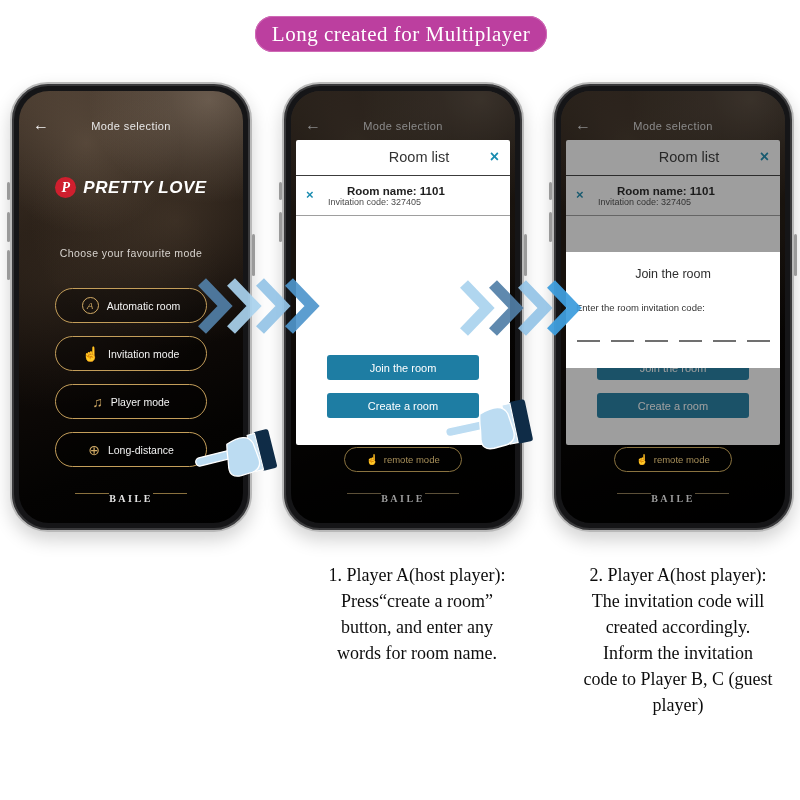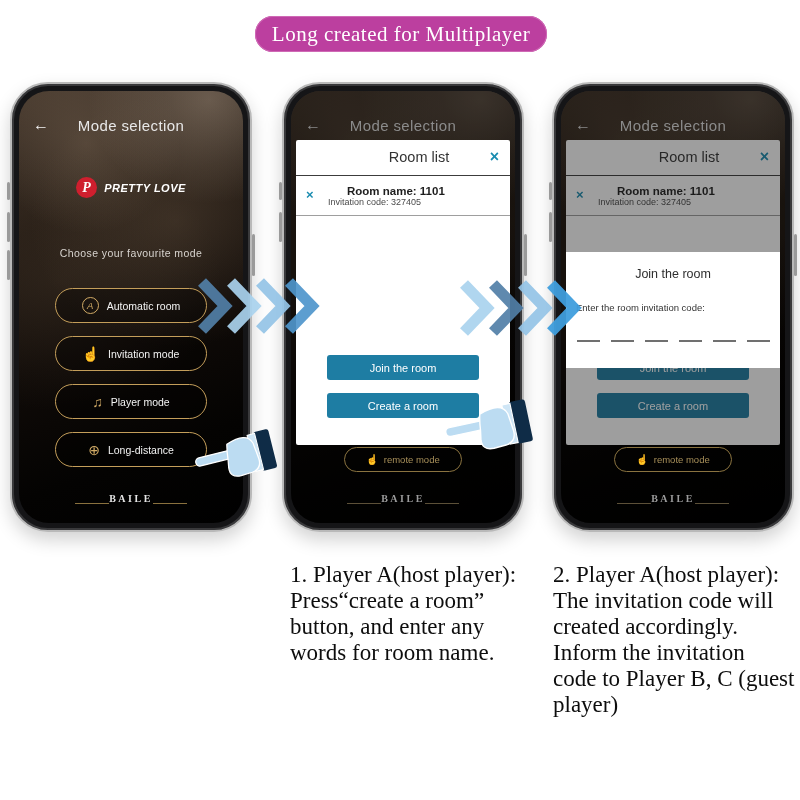--- a/index.html
+++ b/index.html
@@ -25,36 +25,36 @@
             radial-gradient(90% 40% at 85% 2%, rgba(190,170,150,.38), transparent 60%),
             radial-gradient(70% 35% at 30% 12%, rgba(150,128,106,.32), transparent 60%),
             radial-gradient(100% 45% at 70% 30%, rgba(112,92,72,.35), transparent 65%),
             radial-gradient(120% 50% at 18% 44%, rgba(84,68,52,.30), transparent 60%),
             linear-gradient(160deg,#4a3c30 0%,#241b14 28%,#100b08 55%,#040302 80%,#000 100%);}
   .bg-dim{position:absolute;inset:0;background:rgba(0,0,0,.45);z-index:1;}
 
   
   .appbar{position:absolute;left:0;right:0;top:24px;height:22px;z-index:2;}
   .back{position:absolute;left:14px;top:1px;color:#f2f2f2;font-size:16px;line-height:18px;}
-  .appbar-title{display:block;text-align:center;color:#e8e8e8;font-size:15px;letter-spacing:.4px;line-height:22px;}
+  .appbar-title{display:block;text-align:center;color:#e8e8e8;font-size:11px;letter-spacing:.4px;line-height:22px;}
   .dimtxt .back{color:#8b8b8b}.dimtxt .appbar-title{color:#8b8b8b}
   .brand{position:absolute;left:0;right:0;top:86px;display:flex;align-items:center;justify-content:center;gap:7px;z-index:2;}
   .badge{width:21px;height:21px;border-radius:50%;background:#cf1f2e;color:#fff;
          font-family:"Liberation Serif",serif;font-style:italic;font-weight:bold;font-size:14px;
          display:flex;align-items:center;justify-content:center;}
-  .brand-name{color:#fff;font-size:11px;font-weight:bold;font-style:italic;letter-spacing:.5px;}
+  .brand-name{color:#fff;font-size:17px;font-weight:bold;font-style:italic;letter-spacing:.5px;}
   .subtitle{position:absolute;left:0;right:0;top:156px;text-align:center;color:#d8d4cf;font-size:10.5px;letter-spacing:.4px;z-index:2;}
   .modes{position:absolute;left:0;right:0;top:197px;display:flex;flex-direction:column;align-items:center;gap:13px;z-index:2;}
   .mode-btn{width:152px;height:35px;border:1.4px solid #c49e5a;border-radius:19px;background:rgba(0,0,0,.35);
             display:flex;align-items:center;justify-content:center;gap:8px;box-sizing:border-box;}
   .mode-label{color:#f3f3f3;font-size:10.5px;}
   .icon-circle{width:15px;height:15px;border:1px solid #d2ab66;border-radius:50%;color:#d2ab66;
                font-size:9.5px;font-style:italic;display:flex;align-items:center;justify-content:center;}
   .mode-ico{color:#d2ab66;font-size:14px;line-height:14px;}
-  .baile{position:absolute;left:0;right:0;top:402px;display:flex;align-items:flex-end;justify-content:center;z-index:2;}
+  .baile{position:absolute;left:0;right:0;top:402px;display:flex;align-items:flex-start;justify-content:center;z-index:2;}
   .bline{width:34px;height:1px;background:#8a713e;}
   .btext{color:#e5e5e5;font-family:"Liberation Serif",serif;font-size:10px;letter-spacing:2.5px;font-weight:bold;}
   .dimfoot .bline{background:#5c5038}.dimfoot .btext{color:#9b9b9b}
 
   
   .remote{position:absolute;left:50%;transform:translateX(-50%);top:356px;width:118px;height:25px;
           border:1px solid #8a7340;border-radius:13px;display:flex;align-items:center;justify-content:center;gap:5px;
           color:#a8905a;font-size:9.5px;z-index:2;box-sizing:border-box;}
   .remote .ric{font-size:10px;color:#a8905a;}
 
@@ -78,22 +78,22 @@
   .dialog-title{text-align:center;margin-top:15px;font-size:12.5px;color:#2e2e2e;}
   .dialog-prompt{margin:21px 0 0 10px;font-size:9.5px;color:#333;}
   .slots{position:absolute;left:0;right:0;top:88px;display:flex;justify-content:center;gap:11px;}
   .slot{width:23px;height:0;border-bottom:2px solid #707070;}
 
   
   .arrows{position:absolute;z-index:10;}
   .hand{position:absolute;z-index:12;}
 
   
-  .step{position:absolute;top:562px;font-family:"Liberation Serif",serif;font-size:23px;line-height:26px;
-        color:#0d0d0d;white-space:pre-line;}
+  .step{position:absolute;top:562px;font-family:"Liberation Serif",serif;font-size:18px;line-height:26px;
+        color:#0d0d0d;white-space:pre-line;text-align:center;}
   .step1{left:290px;width:254px}.step2{left:553px;width:250px}
 </style>
 </head>
 <body>
 
 <div class="stage">
 
   <div class="banner">
     <span>Long created for Multiplayer</span>
   </div>

